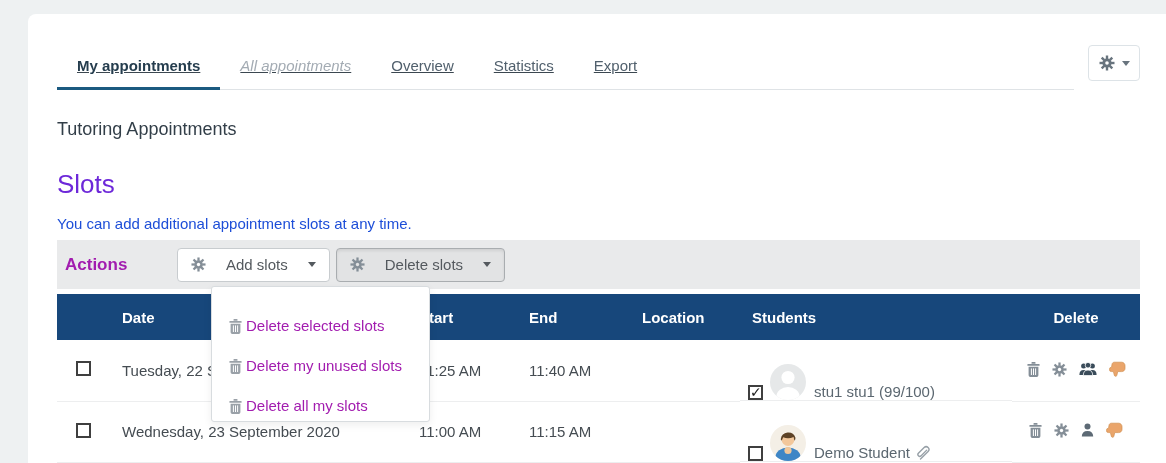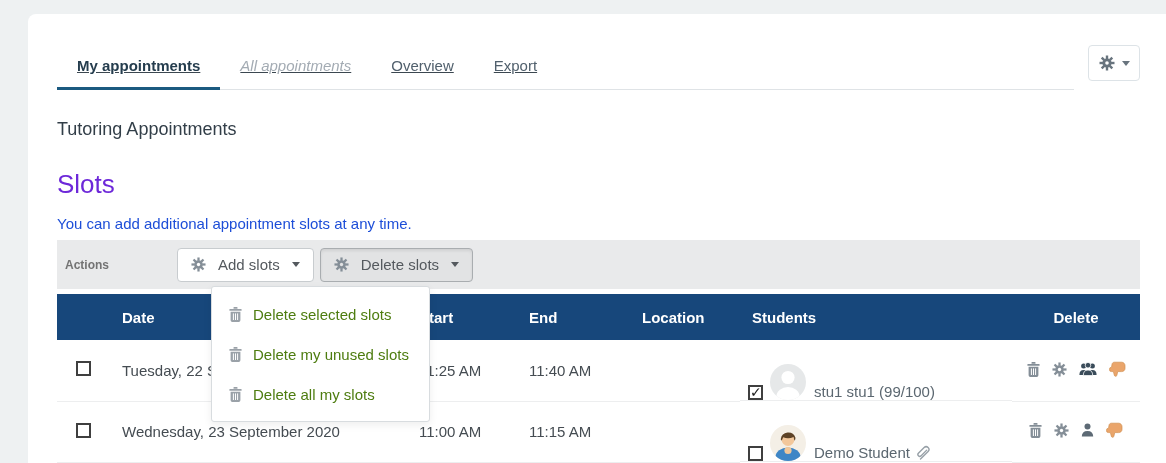--- a/index.html
+++ b/index.html
@@ -26,22 +26,22 @@
     border-right:4px solid transparent; border-top:5px solid currentColor; display:inline-block; }
 
   
   h2.page-title { font-size:18px; font-weight:400; color:#323e48; margin-top:29px; }
   h3.section-title { font-size:26px; font-weight:400; color:#6d28d9; margin-top:29px; }
   p.desc { font-size:15px; color:#1d4ed8; margin-top:15px; }
 
   
   .actions-band { margin-top:8px; height:49px; background:#e9eaeb;
     display:flex; align-items:center; padding:0 8px; }
-  .actions-label { font-size:12px; font-weight:bold; color:#737373; width:112px; }
-  .btn { height:34px; display:inline-flex; align-items:center; gap:12px;
+  .actions-label { font-size:17px; font-weight:bold; color:#a21caf; width:112px; }
+  .btn { height:34px; display:inline-flex; align-items:center; gap:20px;
     padding:0 13px; font-size:15px; color:#54595e; background:#fff;
     border:1px solid #c8cccf; border-radius:4px; cursor:pointer; }
   .btn + .btn { margin-left:6px; }
   .btn.pressed { background:#e2e3e4; border-color:#a9adb0;
     box-shadow:inset 0 2px 3px rgba(0,0,0,.08); }
 
   
   table.slots { margin-top:5px; width:1083px; border-collapse:collapse; table-layout:fixed; }
   col.c-sel{width:53px} col.c-date{width:297px} col.c-start{width:110px}
   col.c-end{width:113px} col.c-loc{width:110px} col.c-stu{width:272px} col.c-act{width:128px}
@@ -64,35 +64,36 @@
 
   .action-cell { text-align:center; padding:0 !important; }
   .icon-row { display:inline-flex; align-items:center; gap:12px; }
   .ic { display:inline-flex; cursor:pointer; }
   .ic-gray { color:#848e97; } .ic-dark { color:#3a4c5a; } .ic-slate { color:#5d6a75; }
 
   
   .dropdown-menu { position:absolute; left:211px; top:286px; width:219px;
     background:#fff; border:1px solid #d8dcdf; border-radius:3px;
     box-shadow:0 3px 9px rgba(0,0,0,.07); padding:7px 0; z-index:10; }
-  .menu-item { height:40px; display:flex; align-items:center; gap:11px;
-    padding:0 17px; font-size:15px; color:#4d7c0f; cursor:pointer; }
+  .menu-item { height:40px; display:flex; align-items:flex-end; gap:4px;
+    padding:0 17px; font-size:15px; color:#a21caf; cursor:pointer; }
   .menu-item .ic { color:#9aa1a8; }
 </style>
 </head>
 <body>
 
 <div class="card">
   <div class="content">
 
     <div class="header-row">
       <div class="tabs">
         <div class="tab active">My appointments</div>
         <div class="tab dimmed">All appointments</div>
         <div class="tab">Overview</div>
+        <div class="tab">Statistics</div>
         <div class="tab">Export</div>
       </div>
       <div class="gear-btn">
         <span class="ic">
           <svg width="16" height="16" viewBox="0 0 16 16">
               <g stroke="currentColor" stroke-width="2.4">
                 <line x1="8" y1="0.5" x2="8" y2="4"></line>
                 <line x1="8" y1="12" x2="8" y2="15.5"></line>
                 <line x1="0.5" y1="8" x2="4" y2="8"></line>
                 <line x1="12" y1="8" x2="15.5" y2="8"></line>

